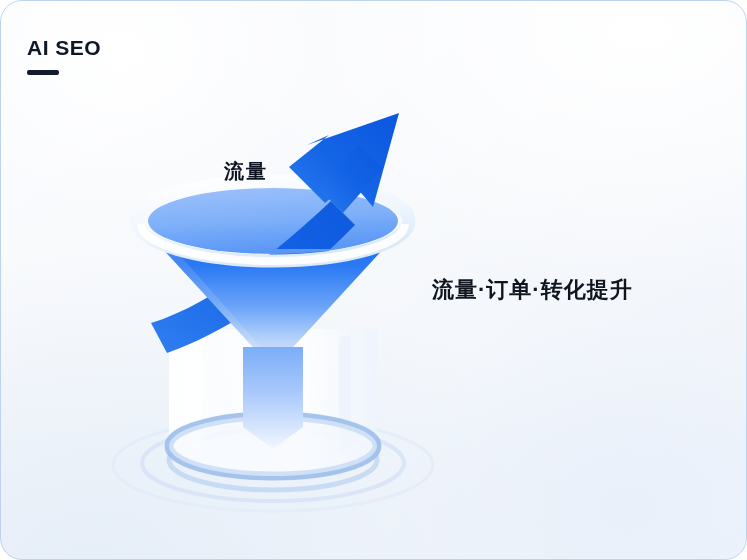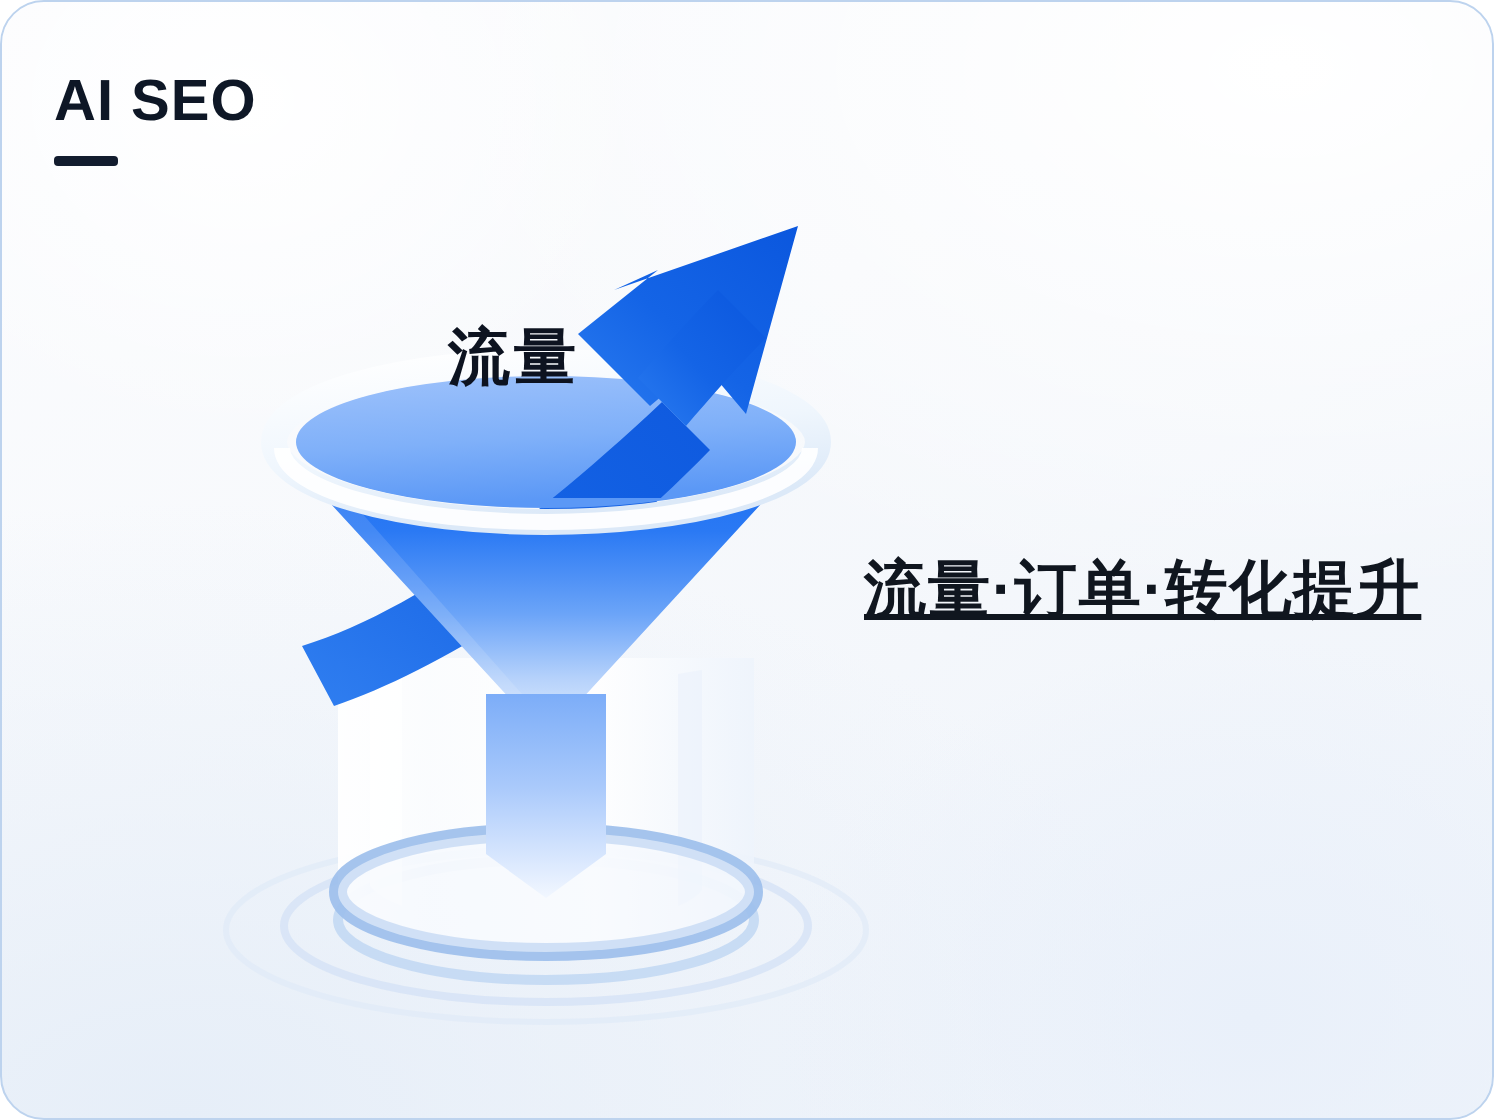--- a/index.html
+++ b/index.html
@@ -48,70 +48,69 @@
   }
 
   
   #title-block {
     position: absolute;
     left: 26px;
     top: 36px;
   }
   #page-title {
     margin: 0;
-    font-size: 29px;
+    font-size: 21px;
     line-height: 1;
     font-weight: bold;
     letter-spacing: 0.5px;
     color: #0e1726;
     font-family: "Liberation Sans", "DejaVu Sans", sans-serif;
   }
   #title-underline {
     margin-top: 12px;
     width: 32px;
     height: 5px;
     border-radius: 2px;
     background: #121c2e;
   }
 
   
   #tagline {
     position: absolute;
     left: 431px;
     top: 276px;
     margin: 0;
-    font-size: 31px;
+    font-size: 22px;
     line-height: 1.15;
     font-weight: bold;
     letter-spacing: 1px;
     color: #10161f;
     white-space: nowrap;
     font-family: "Liberation Sans", "DejaVu Sans", sans-serif;
-    text-decoration: underline;
   }
 
   
   #funnel-illustration {
     position: absolute;
     left: 92px;
     top: 96px;
     width: 360px;
     height: 430px;
   }
   #funnel-illustration svg {
     display: block;
     width: 100%;
     height: 100%;
   }
 
   
   .funnel-label {
     position: absolute;
     margin: 0;
-    font-size: 31px;
+    font-size: 20px;
     font-weight: bold;
     letter-spacing: 2px;
     color: #0d1320;
     white-space: nowrap;
     font-family: "Liberation Sans", "DejaVu Sans", sans-serif;
   }
   #label-traffic {
     left: 223px;
     top: 157px;
   }

